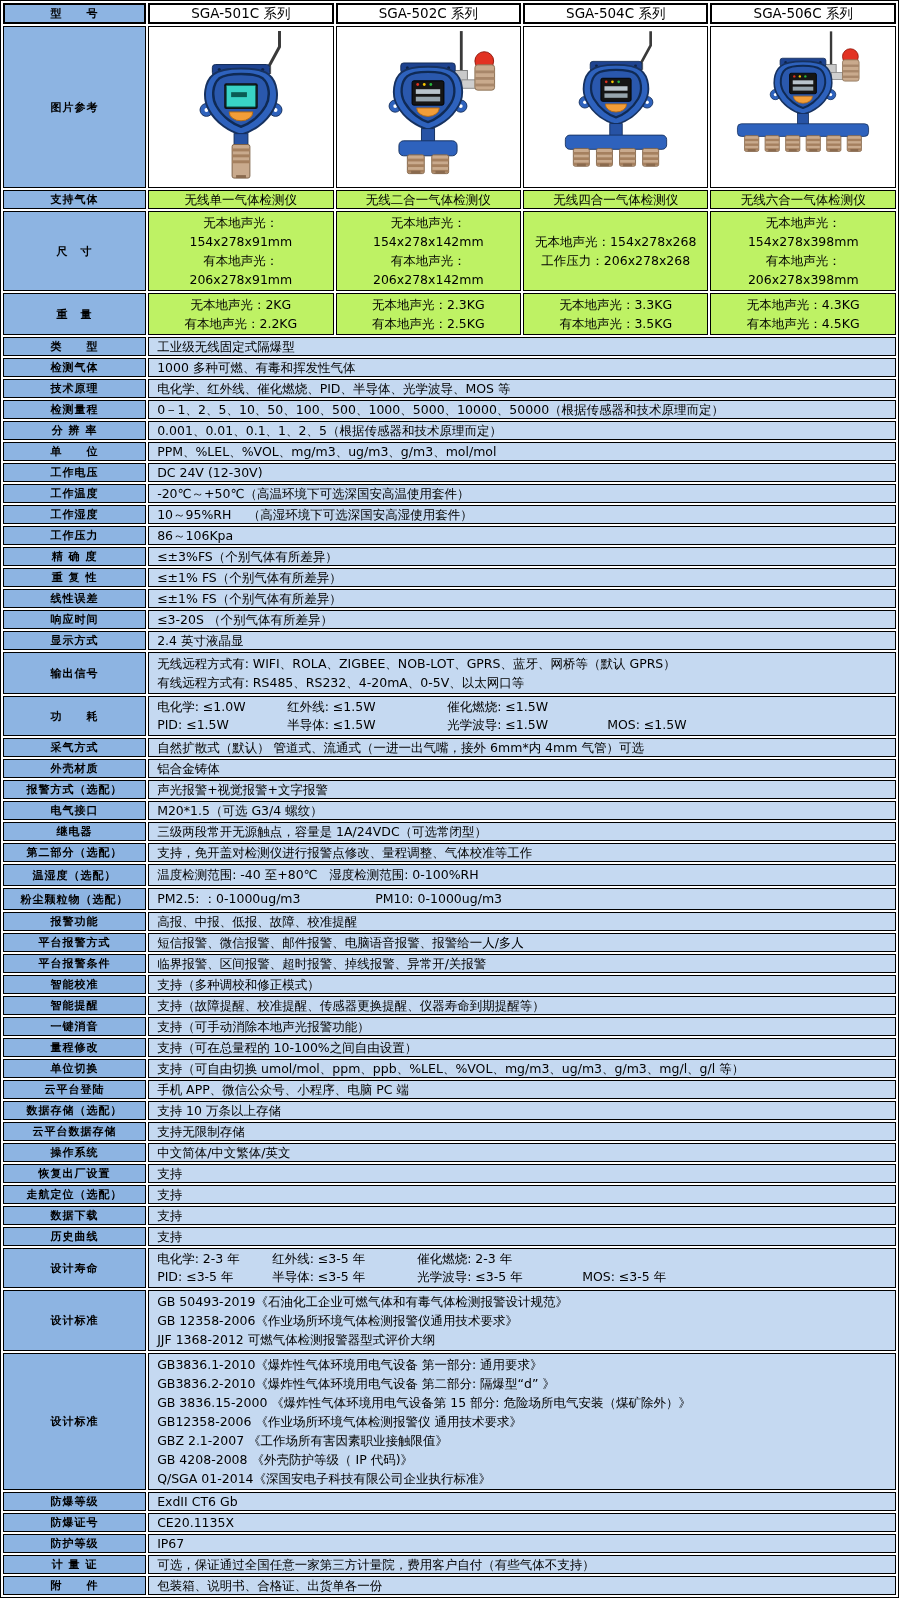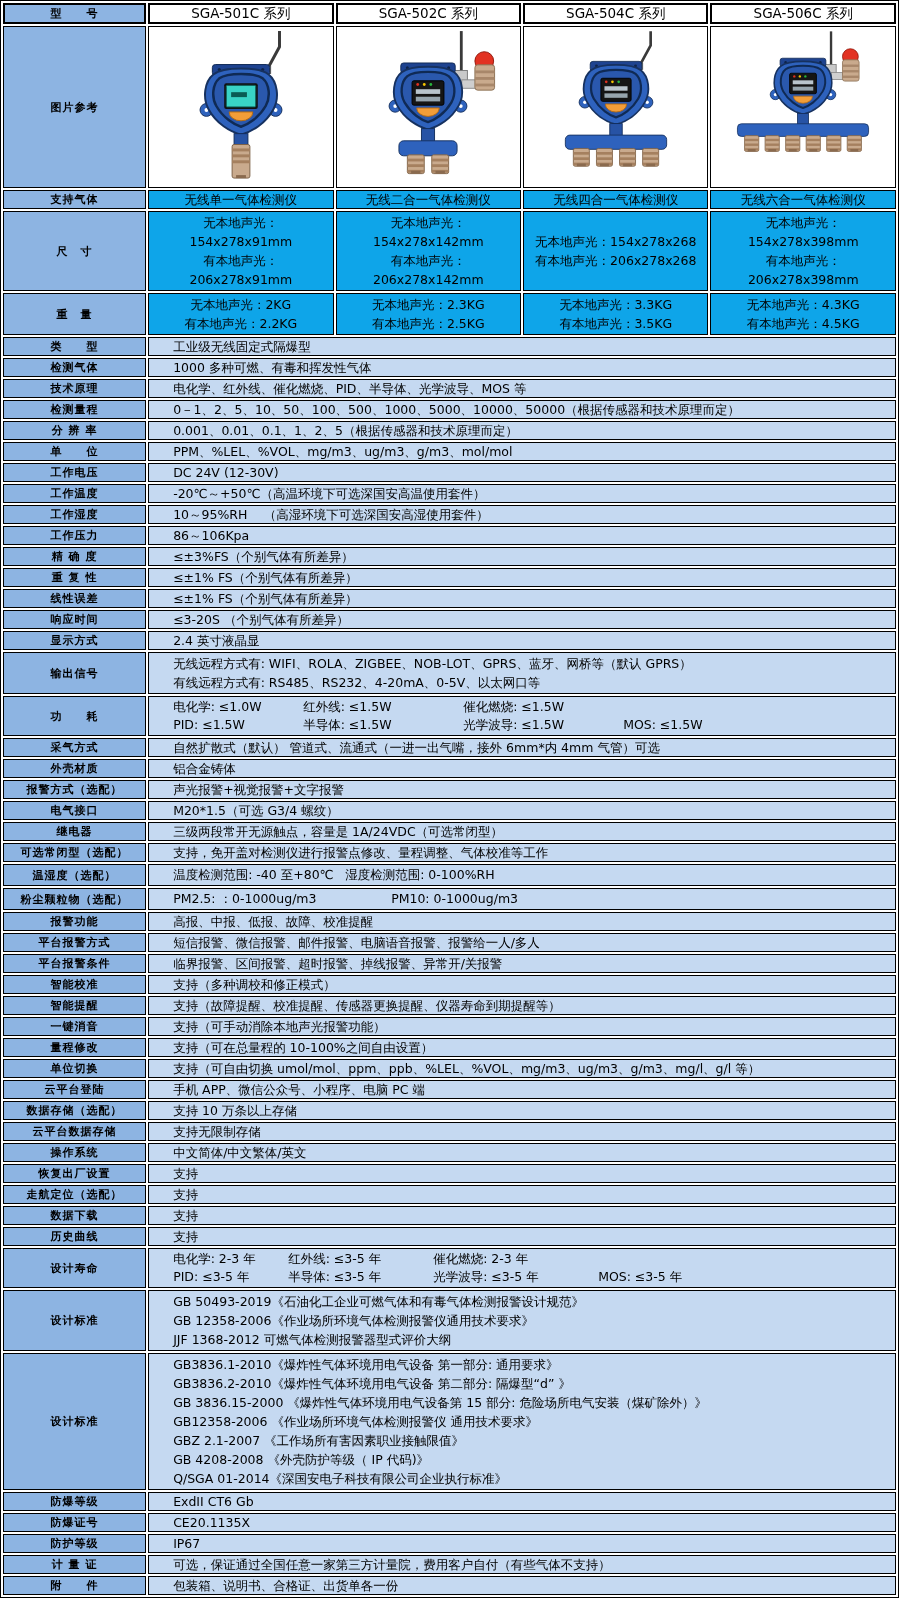--- a/index.html
+++ b/index.html
@@ -16,22 +16,22 @@
     font-size:12.5px;line-height:15px;
     padding:1px 4px;vertical-align:middle;overflow:hidden;
   }
   th.lbl{
     background:#8DB4E2;font-weight:bold;text-align:center;
     font-size:11px;letter-spacing:1px;
   }
   tr.hdr th{border-width:2px;}
   th.mdl{background:#ffffff;font-weight:normal;text-align:center;font-size:13.5px;}
   td.img{background:#ffffff;height:160px;text-align:center;vertical-align:middle;padding:0;}
-  td.c4{background:#0ea5e9;text-align:center;margin-left:8px;}
-  td.val{background:#C5D9F1;text-align:left;padding-left:24px;white-space:pre-wrap;}
+  td.c4{background:#bef264;text-align:center;margin-left:8px;}
+  td.val{background:#C5D9F1;text-align:left;padding-left:8px;white-space:pre-wrap;}
   .line{line-height:19px;white-space:pre-wrap;}
   .dline{line-height:18px;}
   .seg{display:inline-block;vertical-align:top;white-space:pre-wrap;}
   svg{display:inline-block;}
 </style>
 </head>
 <body>
 
 <table class="spec">
   <colgroup>
@@ -291,21 +291,21 @@
       <td class="c4">
         <div class="line">无本地声光：154x278x91mm</div>
         <div class="line">有本地声光：206x278x91mm</div>
       </td>
       <td class="c4">
         <div class="line">无本地声光：154x278x142mm</div>
         <div class="line">有本地声光：206x278x142mm</div>
       </td>
       <td class="c4">
         <div class="line">无本地声光：154x278x268</div>
-        <div class="line">有本地声光：206x278x268</div>
+        <div class="line">工作压力：206x278x268</div>
       </td>
       <td class="c4">
         <div class="line">无本地声光：154x278x398mm</div>
         <div class="line">有本地声光：206x278x398mm</div>
       </td>
     </tr>
     <tr>
       <th class="lbl">重　量</th>
       <td class="c4">
         <div class="line">无本地声光：2KG</div>
@@ -407,21 +407,21 @@
       </tr>
       <tr>
         <th class="lbl">电气接口</th>
         <td class="val" colspan="4">M20*1.5（可选 G3/4 螺纹）</td>
       </tr>
       <tr>
         <th class="lbl">继电器</th>
         <td class="val" colspan="4">三级两段常开无源触点，容量是 1A/24VDC（可选常闭型）</td>
       </tr>
       <tr>
-        <th class="lbl">可选常闭型（选配）</th>
+        <th class="lbl">第二部分（选配）</th>
         <td class="val" colspan="4">支持，免开盖对检测仪进行报警点修改、量程调整、气体校准等工作</td>
       </tr>
       <tr>
         <th class="lbl">温湿度（选配）</th>
         <td class="val" colspan="4"><div class="line dline"><span class="seg" style="width: 172px;">温度检测范围: -40 至+80℃</span><span class="seg">湿度检测范围: 0-100%RH</span></div></td>
       </tr>
       <tr>
         <th class="lbl">粉尘颗粒物（选配）</th>
         <td class="val" colspan="4"><div class="line dline"><span class="seg" style="width: 218px;">PM2.5: ：0-1000ug/m3</span><span class="seg">PM10: 0-1000ug/m3</span></div></td>
       </tr>

